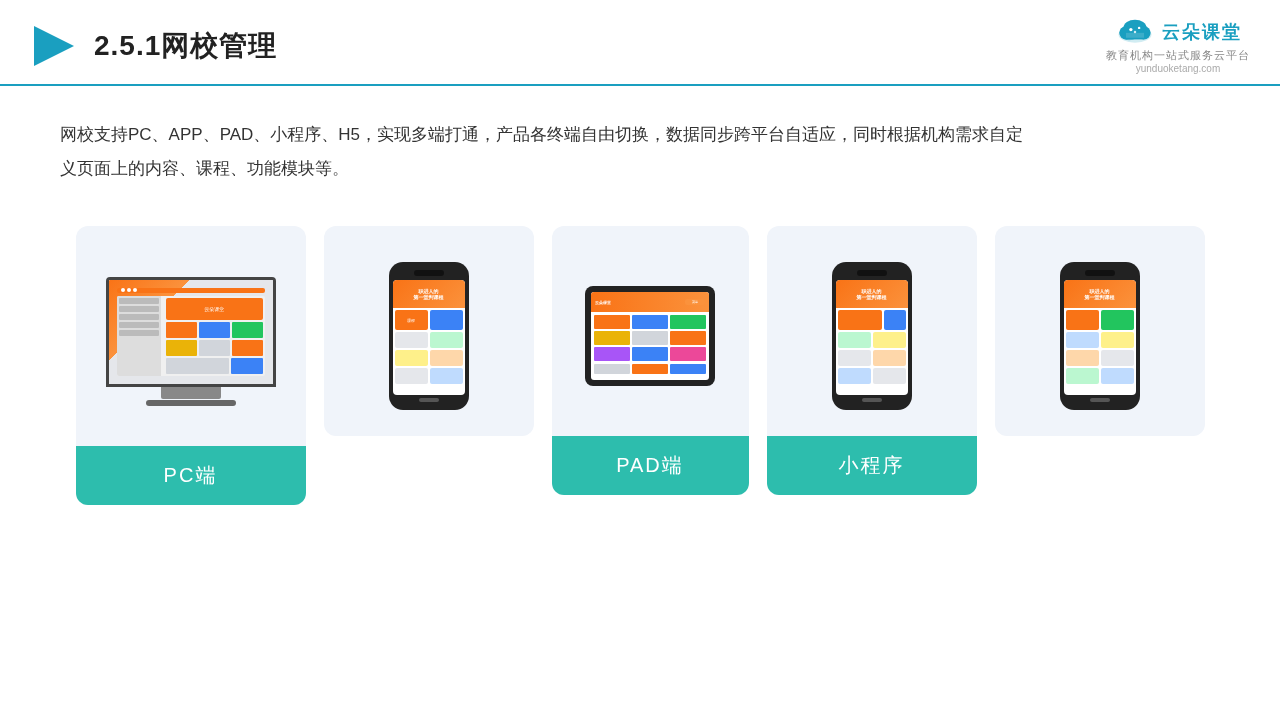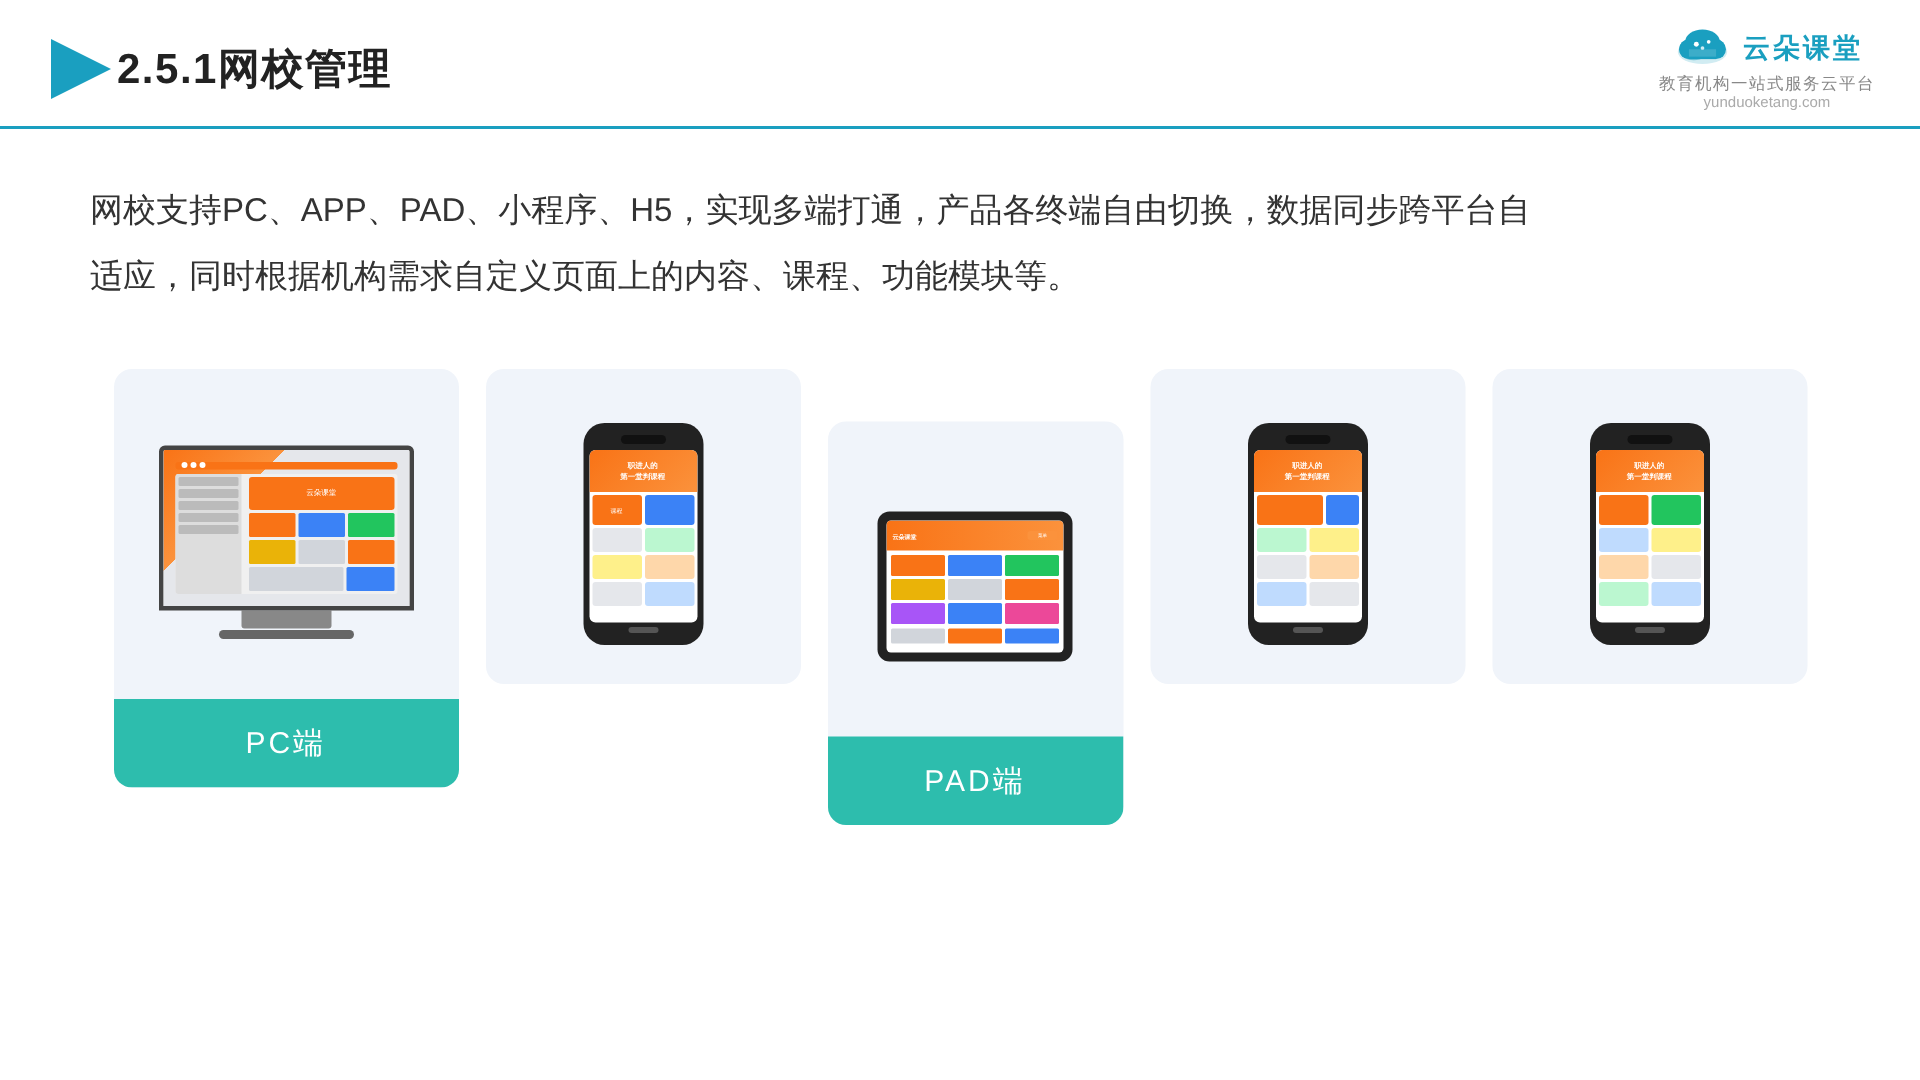--- a/index.html
+++ b/index.html
@@ -16,21 +16,21 @@
     .header {
       display: flex;
       align-items: center;
       justify-content: space-between;
       padding: 18px 30px 10px 30px;
       border-bottom: 2px solid #1a9fc0;
     }
     .header-left {
       display: flex;
       align-items: center;
-      gap: 0;
+      gap: 16px;
     }
     .play-icon {
       width: 48px;
       height: 48px;
       flex-shrink: 0;
     }
     .page-title {
       font-size: 28px;
       font-weight: bold;
       color: #222;
@@ -63,21 +63,21 @@
       margin-top: 2px;
     }
     .logo-url {
       font-size: 10px;
       color: #aaa;
     }
 
     
     .description {
       padding: 32px 60px 20px 60px;
-      font-size: 22px;
+      font-size: 17px;
       color: #333;
       line-height: 2;
       max-width: 1100px;
     }
 
     
     .cards-container {
       display: flex;
       gap: 18px;
       padding: 20px 50px 30px 50px;
@@ -468,21 +468,21 @@
                 <div class="phone-item phone-item-blue"></div>
               </div>
             </div>
           </div>
           <div class="phone-home"></div>
         </div>
       </div>
     </div>
   </div>
 
-  <div class="card" style="width:197px;margin-top:35px;">
+  <div class="card" style="width:197px;">
     <div class="card-image-area" style="height:210px;">
       <div class="tablet-mockup">
         <div class="tablet-frame">
           <div class="tablet-screen">
             <div class="tablet-screen-top">
               <span style="font-size:4px;color:#fff;font-weight:bold;">云朵课堂</span>
               <div style="flex:1;"></div>
               <div style="width:20px;height:6px;background:#fb923c;border-radius:2px;display:flex;align-items:center;justify-content:center;">
                 <span style="font-size:3px;color:#fff;">菜单</span>
               </div>
@@ -535,20 +535,21 @@
               <div class="phone-row">
                 <div class="phone-item phone-item-blue"></div>
                 <div class="phone-item phone-item-gray"></div>
               </div>
             </div>
           </div>
           <div class="phone-home"></div>
         </div>
       </div>
     </div>
+    <div class="card-label">小程序</div>
   </div>
 
   <div class="card">
     <div class="card-image-area">
       <div class="phone-mockup">
         <div class="phone-frame">
           <div class="phone-notch"></div>
           <div class="phone-screen">
             <div class="phone-screen-top">
               <div style="font-size:5px;color:#fff;font-weight:bold;text-align:center;width:100%;">职进人的<br>第一堂判课程</div>

